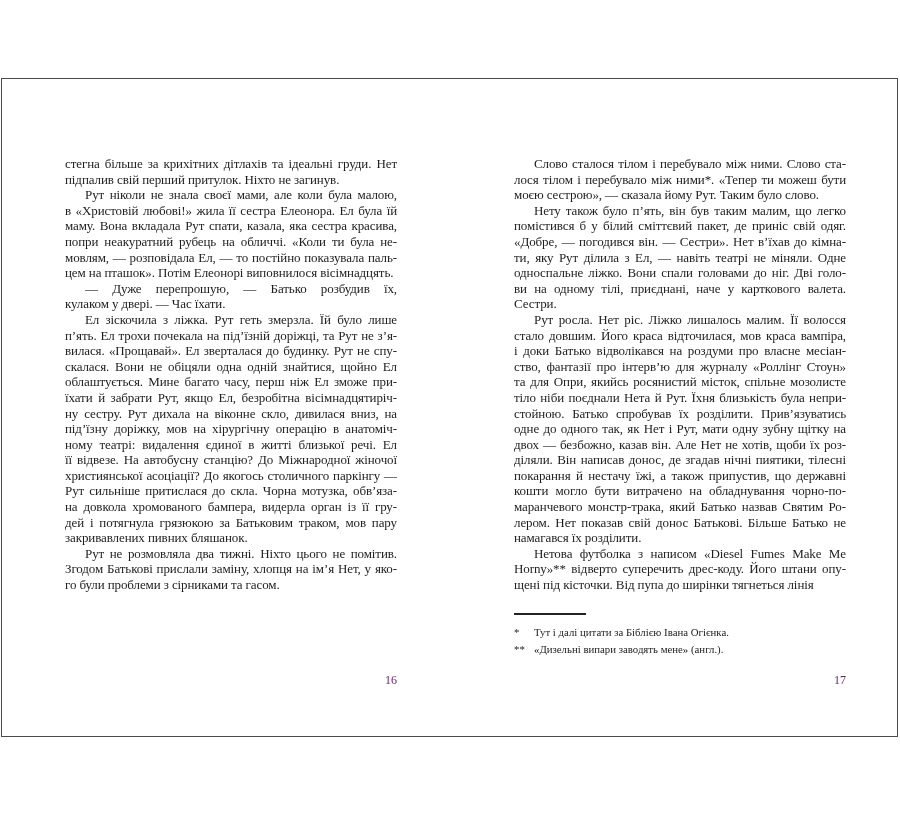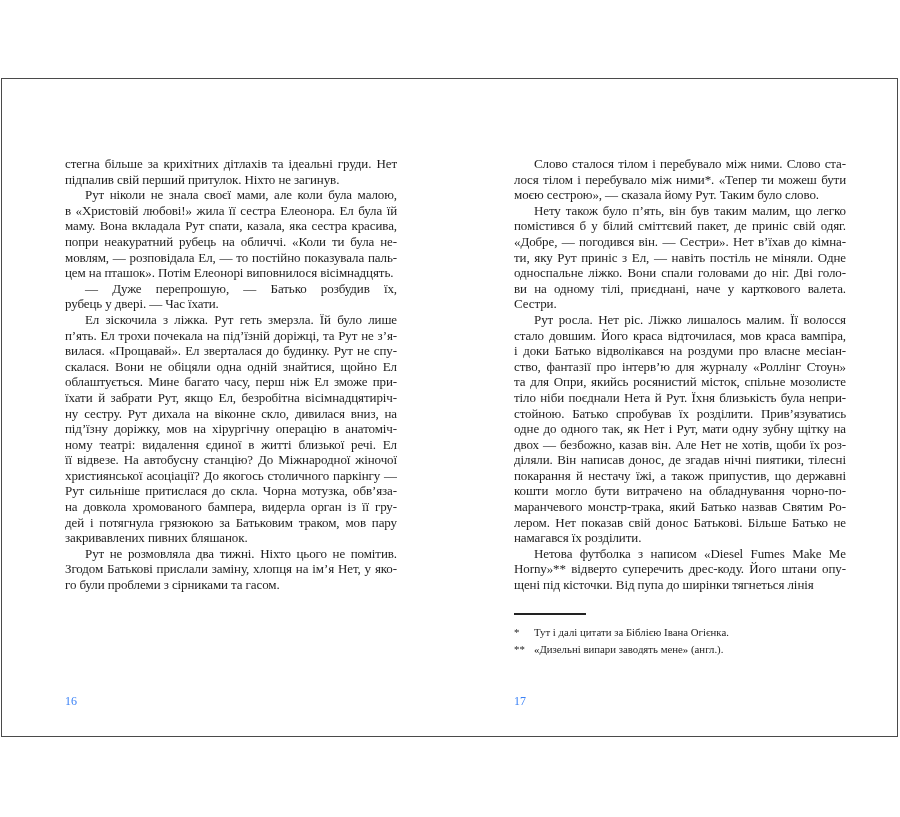--- a/index.html
+++ b/index.html
@@ -66,26 +66,26 @@
     line-height: 17px;
     color: #1d1d1d;
   }
   .footnote .fn-marker {
     flex: 0 0 20px;
     letter-spacing: 0;
   }
   .footnote .fn-text { flex: 1 1 auto; }
   .page-number {
     position: absolute;
-    top: 538px; 
+    top: 517px; 
     left: 0;
     width: 332px;
-    text-align: left;
+    text-align: right;
     font-size: 12px;
-    color: #3b82f6;
+    color: #701a75;
   }
 </style>
 </head>
 <body>
 
 <div class="viewport">
   <div class="spread-frame">
 
     <div class="page page-left">
       <div class="page-text">
@@ -96,21 +96,21 @@
           <div class="para indent">
             <div class="line">Рут ніколи не знала своєї мами, але коли була малою,</div>
             <div class="line">в «Христовій любові!» жила її сестра Елеонора. Ел була їй за</div>
             <div class="line">маму. Вона вкладала Рут спати, казала, яка сестра красива,</div>
             <div class="line">попри неакуратний рубець на обличчі. «Коли ти була не-</div>
             <div class="line">мовлям, — розповідала Ел, — то постійно показувала паль-</div>
             <div class="line">цем на пташок». Потім Елеонорі виповнилося вісімнадцять.</div>
           </div>
           <div class="para indent">
             <div class="line">— Дуже перепрошую, — Батько розбудив їх, постукавши</div>
-            <div class="line">рубець у двері. — Час їхати.</div>
+            <div class="line">кулаком у двері. — Час їхати.</div>
           </div>
           <div class="para indent">
             <div class="line">Ел зіскочила з ліжка. Рут геть змерзла. Їй було лише</div>
             <div class="line">п’ять. Ел трохи почекала на під’їзній доріжці, та Рут не з’я-</div>
             <div class="line">вилася. «Прощавай». Ел зверталася до будинку. Рут не спу-</div>
             <div class="line">скалася. Вони не обіцяли одна одній знайтися, щойно Ел</div>
             <div class="line">облаштується. Мине багато часу, перш ніж Ел зможе при-</div>
             <div class="line">їхати й забрати Рут, якщо Ел, безробітна вісімнадцятиріч-</div>
             <div class="line">ну сестру. Рут дихала на віконне скло, дивилася вниз, на</div>
             <div class="line">під’їзну доріжку, мов на хірургічну операцію в анатоміч-</div>
@@ -135,21 +135,21 @@
       <div class="page-text">
           <div class="para indent">
             <div class="line">Слово сталося тілом і перебувало між ними. Слово ста-</div>
             <div class="line">лося тілом і перебувало між ними*. «Тепер ти можеш бути</div>
             <div class="line">моєю сестрою», — сказала йому Рут. Таким було слово.</div>
           </div>
           <div class="para indent">
             <div class="line">Нету також було п’ять, він був таким малим, що легко</div>
             <div class="line">помістився б у білий сміттєвий пакет, де приніс свій одяг.</div>
             <div class="line">«Добре, — погодився він. — Сестри». Нет в’їхав до кімна-</div>
-            <div class="line">ти, яку Рут приніс з Ел, — навіть постіль не міняли. Одне</div>
+            <div class="line">ти, яку Рут ділила з Ел, — навіть театрі не міняли. Одне</div>
             <div class="line">односпальне ліжко. Вони спали головами до ніг. Дві голо-</div>
             <div class="line">ви на одному тілі, приєднані, наче у карткового валета.</div>
             <div class="line">Сестри.</div>
           </div>
           <div class="para indent">
             <div class="line">Рут росла. Нет ріс. Ліжко лишалось малим. Її волосся</div>
             <div class="line">стало довшим. Його краса відточилася, мов краса вампіра,</div>
             <div class="line">і доки Батько відволікався на роздуми про власне месіан-</div>
             <div class="line">ство, фантазії про інтерв’ю для журналу «Роллінг Стоун»</div>
             <div class="line">та для Опри, якийсь росянистий місток, спільне мозолисте</div>

